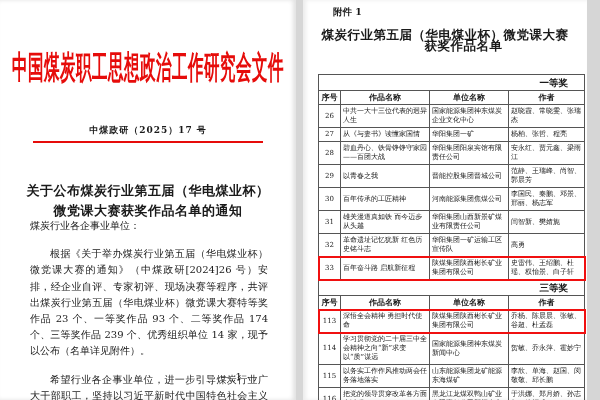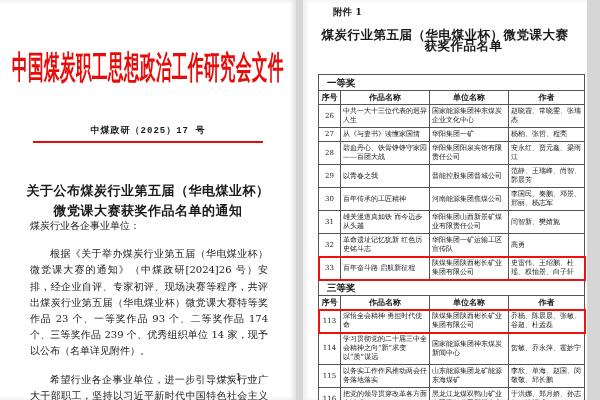--- a/index.html
+++ b/index.html
@@ -8,21 +8,21 @@
   .stage { position:relative; width:600px; height:400px; }
   .page { position:absolute; top:0; height:400px; background:#ffffff; }
   .page-left { left:0; width:296px; box-shadow: inset -3px 0 4px rgba(0,0,0,.12); }
   .page-right { left:303px; width:284px; box-shadow: inset 3px 0 4px rgba(0,0,0,.08); }
 
   
   .banner-wrap { position:absolute; top:58px; left:0; width:100%; text-align:center; }
   .banner { display:inline-block; font-size:15.5px; font-weight:bold; color:#e60c0a;
             transform:scaleY(2.05); transform-origin:center; letter-spacing:0.5px; white-space:nowrap; }
   .doc-number { position:absolute; top:124px; left:0; width:100%; text-align:center;
-                font-size:9px; font-weight:bold; letter-spacing:1px;font-family:Liberation Mono, monospace; }
+                font-size:9px; font-weight:bold; letter-spacing:1px; }
   .red-rule { position:absolute; top:141px; left:33px; width:230px; height:2px; background:#e60c0a; }
   .notice-title { position:absolute; left:0; width:100%; text-align:center;
                   font-size:13px; font-weight:bold; letter-spacing:0.5px;margin-top:16px; }
   .nt1 { top:166px; } .nt2 { top:186px; }
   .body-text { position:absolute; top:218px; left:30px; width:238px;
                font-size:10px; line-height:16.2px; text-align:justify; }
   .body-text p.indent { text-indent:2em;margin-top:12px; }
   .page-num-left { position:absolute; top:371px; right:38px; font-size:10px; letter-spacing:1px; }
 
   
@@ -33,21 +33,21 @@
   .award-table { position:absolute; top:74px; left:15px; width:266px;
                  border-collapse:collapse; table-layout:fixed; }
   .award-table td, .award-table th { border:1px solid #555; font-weight:normal;
                  font-size:7px; line-height:9px; padding:2px 2px; vertical-align:middle;
                  overflow:hidden; }
   .award-table .col-no   { width:22px; text-align:center; }
   .award-table .col-title{ width:89px; text-align:left; }
   .award-table .col-unit { width:79px; text-align:left; }
   .award-table .col-auth { width:76px; text-align:left; }
   .award-table th { font-weight:bold; font-size:8px; }
-  .section-row td { text-align:left; font-weight:bold; font-size:9.5px; padding:3px 8px; }
+  .section-row td { text-align:right; font-weight:bold; font-size:9.5px; padding:3px 16px; }
   td.cell-no { text-align:center; }
   tr.hl { outline:2px solid #f01010; outline-offset:-1px; }
 </style>
 </head>
 <body>
 
 <div class="stage">
 
   <div class="page page-left">
     <div class="banner-wrap">

